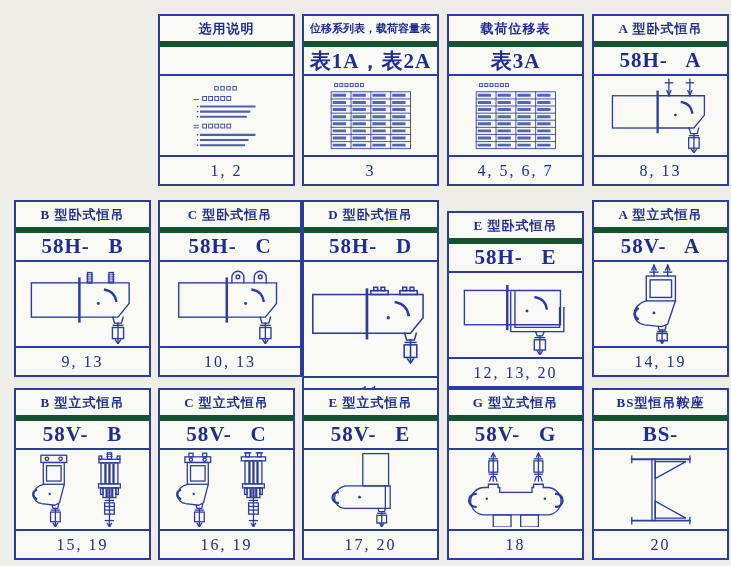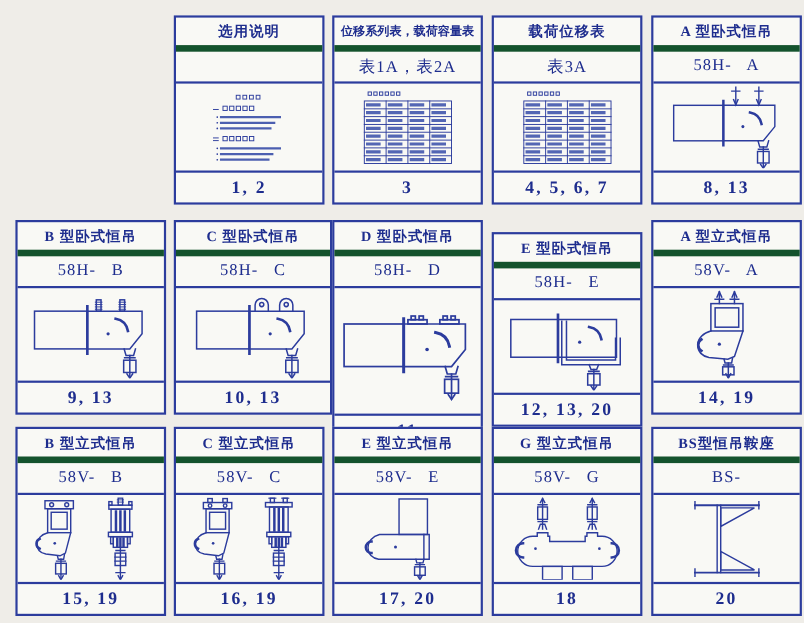--- a/index.html
+++ b/index.html
@@ -23,30 +23,30 @@
     border-bottom:6px solid #14532d;
     display:flex;align-items:center;justify-content:center;
     font-size:13px;font-weight:bold;letter-spacing:1px;
     color:#1e2d8e;white-space:nowrap;overflow:hidden;
   }
   .title.small{font-size:11px;letter-spacing:0;}
   .subtitle{
     height:27px;flex:0 0 27px;
     border-bottom:2px solid #2c3c9d;
     display:flex;align-items:center;justify-content:center;
-    font-size:15px;font-weight:400;letter-spacing:1px;
+    font-size:21px;font-weight:700;letter-spacing:1px;
     color:#1e2d8e;white-space:pre;
   }
   .body{flex:1 1 auto;display:flex;align-items:center;justify-content:center;overflow:hidden;}
   .body svg{width:96%;height:96%;}
   .footer{
     height:27px;flex:0 0 27px;
     border-top:2px solid #2c3c9d;
     display:flex;align-items:center;justify-content:center;
-    font-size:16px;font-weight:700;letter-spacing:2px;
+    font-size:16px;font-weight:400;letter-spacing:2px;
     color:#1e2d8e;white-space:pre;
   }
   
   svg.draw *{stroke:#2c3c9d;fill:none;stroke-width:1.6;stroke-linecap:square;stroke-linejoin:miter;}
   svg.draw .f{fill:#2c3c9d;stroke:none;}
   svg.draw .bold{stroke-width:2.8;}
   svg.draw .med{stroke-width:2.2;}
   svg.draw .thin{stroke-width:1;}
   svg.draw .dash{stroke-dasharray:2.6 1.7;stroke-width:2.4;stroke:#4c5fb0;}
   svg.draw .blob{stroke-dasharray:12 11;stroke-width:3.4;stroke:#5366b4;}

